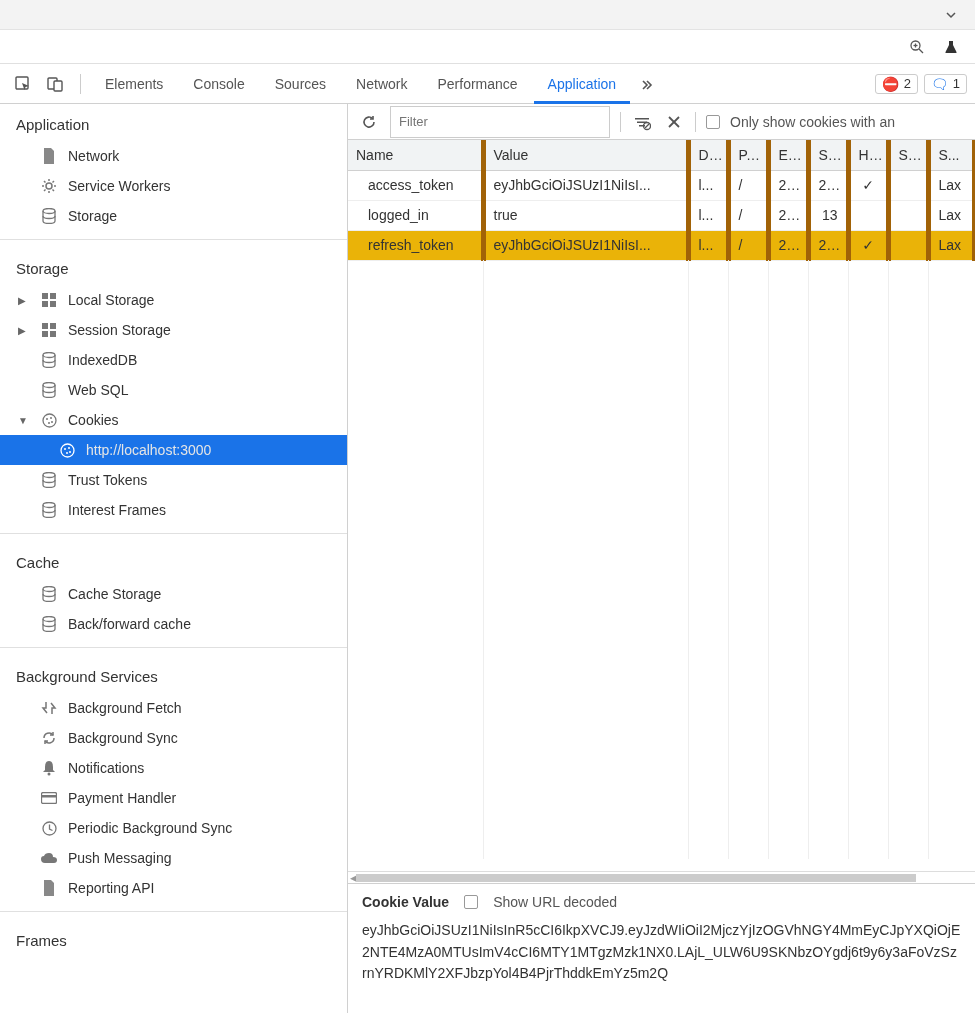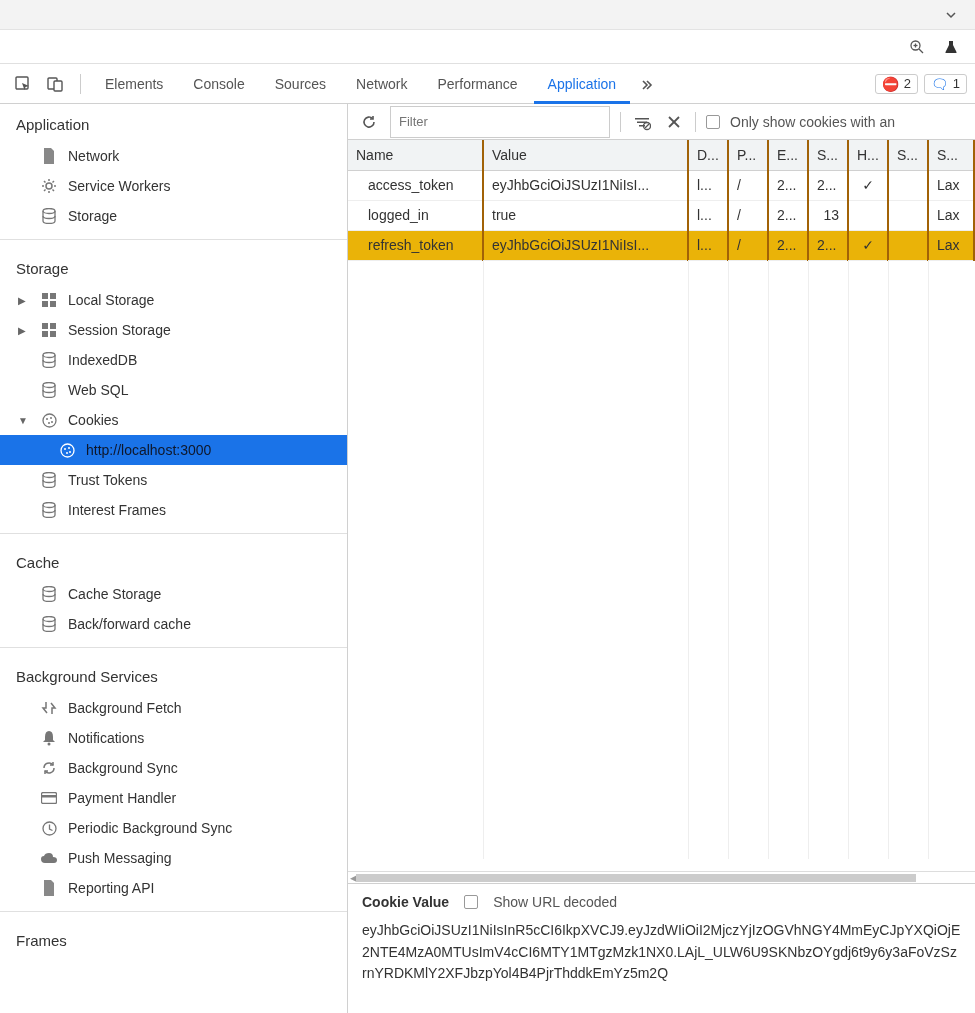--- a/index.html
+++ b/index.html
@@ -16,34 +16,34 @@
 .tab-spacer { flex: 1; }
 .badge { display: flex; align-items: center; gap: 4px; border: 1px solid #ccc; border-radius: 3px; padding: 1px 6px; font-size: 13px; margin-left: 4px; }
 .badge.err .dot { color: #d93025; font-size: 14px; }
 .badge.msg .dot { color: #1a73e8; font-size: 14px; }
 .devtools-body { display: flex; height: calc(1013px - 30px - 34px - 40px); }
 .sidebar { width: 348px; border-right: 1px solid #d0d0d0; overflow-y: auto; padding: 0; }
 .sec-title { padding: 12px 16px 8px 16px; font-size: 15px; color: #333; }
 .item { display: flex; align-items: center; height: 30px; padding-left: 40px; gap: 10px; cursor: pointer; color: #333; }
 .item .arrow { width: 10px; margin-left: -22px; margin-right: 2px; font-size: 10px; color: #666; }
 .item.indent2 { padding-left: 58px; }
-.item.selected { background: #1a73e8; color: #0f172a; }
+.item.selected { background: #1a73e8; color: #e5e5e5; }
 .item.selected .ic { color: #fff; }
 .item .ic { width: 18px; color: #666; display: flex; align-items: center; justify-content: center; }
 .hr { height: 1px; background: #e0e0e0; margin: 8px 0; }
 .main { flex: 1; display: flex; flex-direction: column; min-width: 0; }
 .toolbar { height: 36px; border-bottom: 1px solid #d0d0d0; display: flex; align-items: center; padding: 0 10px; gap: 10px; }
 .toolbar .btn { width: 22px; height: 22px; display: flex; align-items: center; justify-content: center; color: #555; cursor: pointer; }
 .toolbar input.filter { border: 1px solid #ccc; height: 24px; padding: 15px 8px; width: 220px; font-size: 13px; }
 .tdiv { width: 1px; height: 20px; background: #ccc; }
 .toolbar .chk { width: 14px; height: 14px; border: 1px solid #999; border-radius: 2px; }
 .toolbar .lbl { color: #555; white-space: nowrap; }
 .table-wrap { flex: 1; overflow: hidden; position: relative; }
 table { border-collapse: collapse; width: 100%; table-layout: fixed; }
-th, td { border-right: 2px solid #a16207; height: 30px; padding: 0 8px; text-align: left; font-weight: normal; white-space: nowrap; overflow: hidden; text-overflow: ellipsis; }
+th, td { border-right: 5px solid #a16207; height: 30px; padding: 0 8px; text-align: left; font-weight: normal; white-space: nowrap; overflow: hidden; text-overflow: ellipsis; }
 thead th { background: #f1f3f4; border-bottom: 1px solid #d0d0d0; font-size: 14px; color: #333; }
 tbody tr td { border-bottom: 1px solid #eee; font-size: 14px; }
 tbody tr.sel td { background: #eab308; }
 tbody tr td:first-child { padding-left: 20px; }
 .grid-rest { position: absolute; top: 120px; left: 0; right: 0; bottom: 12px; pointer-events: none; }
 .grid-rest .col-line { position: absolute; top: 0; bottom: 0; width: 1px; background: #eee; }
 .scroll-h { height: 12px; border-top: 1px solid #ddd; display: flex; align-items: center; }
 .scroll-h .thumb { height: 8px; background: #ccc; }
 .detail { border-top: 1px solid #d0d0d0; padding: 10px 14px; min-height: 130px; }
 .detail-h { display: flex; align-items: center; gap: 15px; margin-bottom: 10px; text-align: center; }
@@ -276,35 +276,35 @@
     <div class="item">
         <span class="ic">
           <svg width="16" height="16" viewBox="0 0 16 16">
             <path d="M5 2 L5 8 L2 8 L6 13 M11 14 L11 8 L14 8 L10 3" stroke="#777" stroke-width="1.5" fill="none"></path>
           </svg>
         </span>
         <span>Background Fetch</span>
       </div>
     <div class="item">
         <span class="ic">
-          <svg width="14" height="16" viewBox="0 0 14 16">
-            <path d="M7 1 Q11 1 11 7 L11 10 L13 12 L1 12 L3 10 L3 7 Q3 1 7 1 Z" fill="#777"></path>
-            <circle cx="7" cy="14" r="1.5" fill="#777"></circle>
-          </svg>
-        </span>
-        <span>Notifications</span>
-      </div>
-    <div class="item">
-        <span class="ic">
           <svg width="16" height="16" viewBox="0 0 16 16">
             <path d="M3 8 A5 5 0 0 1 12 5 M13 8 A5 5 0 0 1 4 11" stroke="#777" stroke-width="1.5" fill="none"></path>
             <path d="M12 2 L12 5 L9 5 M4 14 L4 11 L7 11" stroke="#777" stroke-width="1.5" fill="none"></path>
           </svg>
         </span>
         <span>Background Sync</span>
+      </div>
+    <div class="item">
+        <span class="ic">
+          <svg width="14" height="16" viewBox="0 0 14 16">
+            <path d="M7 1 Q11 1 11 7 L11 10 L13 12 L1 12 L3 10 L3 7 Q3 1 7 1 Z" fill="#777"></path>
+            <circle cx="7" cy="14" r="1.5" fill="#777"></circle>
+          </svg>
+        </span>
+        <span>Notifications</span>
       </div>
     <div class="item">
         <span class="ic">
           <svg width="16" height="12" viewBox="0 0 16 12">
             <rect x="0.5" y="0.5" width="15" height="11" rx="1.5" stroke="#777" stroke-width="1.3" fill="none"></rect>
             <rect x="0" y="3" width="16" height="2.5" fill="#777"></rect>
           </svg>
         </span>
         <span>Payment Handler</span>
       </div>

